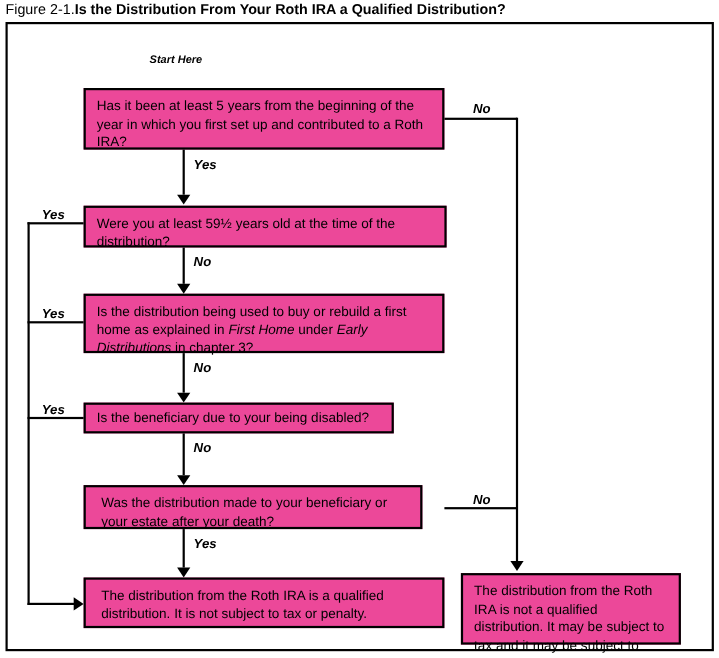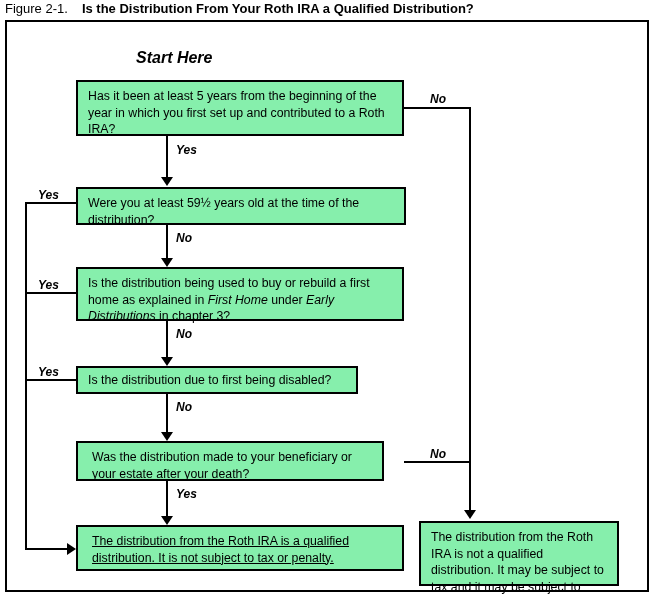--- a/index.html
+++ b/index.html
@@ -2,43 +2,43 @@
 <html><head>
 <meta charset="utf-8">
 <style>
   html,body{margin:0;padding:0;background:#ffffff;}
   body{width:654px;height:598px;position:relative;overflow:hidden;
        font-family:"Liberation Sans","DejaVu Sans",sans-serif;color:#000;}
 
   #figure-title{position:absolute;left:5px;top:1px;width:644px;height:17px;
       font-size:13px;white-space:nowrap;}
   #figure-title .fig-num{font-weight:normal;}
-  #figure-title .fig-text{font-weight:bold;margin-left:14px;}
+  #figure-title .fig-text{font-weight:bold;}
 
   #outer-frame{position:absolute;left:5px;top:20px;width:644px;height:572px;
       border:2px solid #000;box-sizing:border-box;background:#fff;}
 
   .node{position:absolute;box-sizing:border-box;border:2px solid #000;
-        background:#86efac;font-size:12.3px;line-height:16.5px;
+        background:#ec4899;font-size:12.3px;line-height:16.5px;
         padding:6px 8px 4px 10px;}
   .node.center-text{padding-left:14px;}
 
   .vline{position:absolute;background:#000;width:2px;}
   .hline{position:absolute;background:#000;height:2px;}
 
   .arrow-down{position:absolute;width:0;height:0;
       border-left:6px solid transparent;border-right:6px solid transparent;
       border-top:9px solid #000;}
   .arrow-right{position:absolute;width:0;height:0;
       border-top:6px solid transparent;border-bottom:6px solid transparent;
       border-left:9px solid #000;}
 
   .edge-label{position:absolute;font-size:12px;font-style:italic;
       font-weight:bold;white-space:nowrap;}
-  #start-here{position:absolute;font-size:16px;font-style:italic;
+  #start-here{position:absolute;font-size:10px;font-style:italic;
       font-weight:bold;white-space:nowrap;}
   .ital{font-style:italic;}
 </style>
 </head>
 <body>
 
 <div id="figure-title">
   <span class="fig-num">Figure 2-1.</span><span class="fig-text">Is the Distribution From Your Roth IRA a Qualified Distribution?</span>
 </div>
 
@@ -52,28 +52,28 @@
 
 <div class="node" style="left:76px;top:187px;width:330px;height:38px;">
   <span>Were you at least 59½ years old at the time of the distribution?</span>
 </div>
 
 <div class="node" style="left:76px;top:267px;width:328px;height:54px;">
   <span>Is the distribution being used to buy or rebuild a first home as explained in </span><span class="ital">First Home</span><span> under </span><span class="ital">Early Distributions</span><span> in chapter 3?</span>
 </div>
 
 <div class="node" style="left:76px;top:366px;width:282px;height:28px;padding-top:4px;">
-  <span>Is the distribution due to first being disabled?</span>
+  <span>Is the beneficiary due to your being disabled?</span>
 </div>
 
 <div class="node center-text" style="left:76px;top:441px;width:308px;height:40px;">
   <span>Was the distribution made to your beneficiary or your estate after your death?</span>
 </div>
 
-<div class="node center-text" style="left:76px;top:525px;width:328px;height:46px;text-decoration:underline;">
+<div class="node center-text" style="left:76px;top:525px;width:328px;height:46px;">
   <span>The distribution from the Roth IRA is a qualified distribution. It is not subject to tax or penalty.</span>
 </div>
 
 <div class="node" style="left:419px;top:521px;width:200px;height:65px;">
   <span>The distribution from the Roth IRA is not a qualified distribution. It may be subject to tax and it may be subject to penalty.</span>
 </div>
 
 <div class="vline" style="left:166px;top:136px;height:41px;"></div>
 <div class="arrow-down" style="left:161px;top:177px;"></div>
 <div class="edge-label" style="left:176px;top:143px;">Yes</div>

